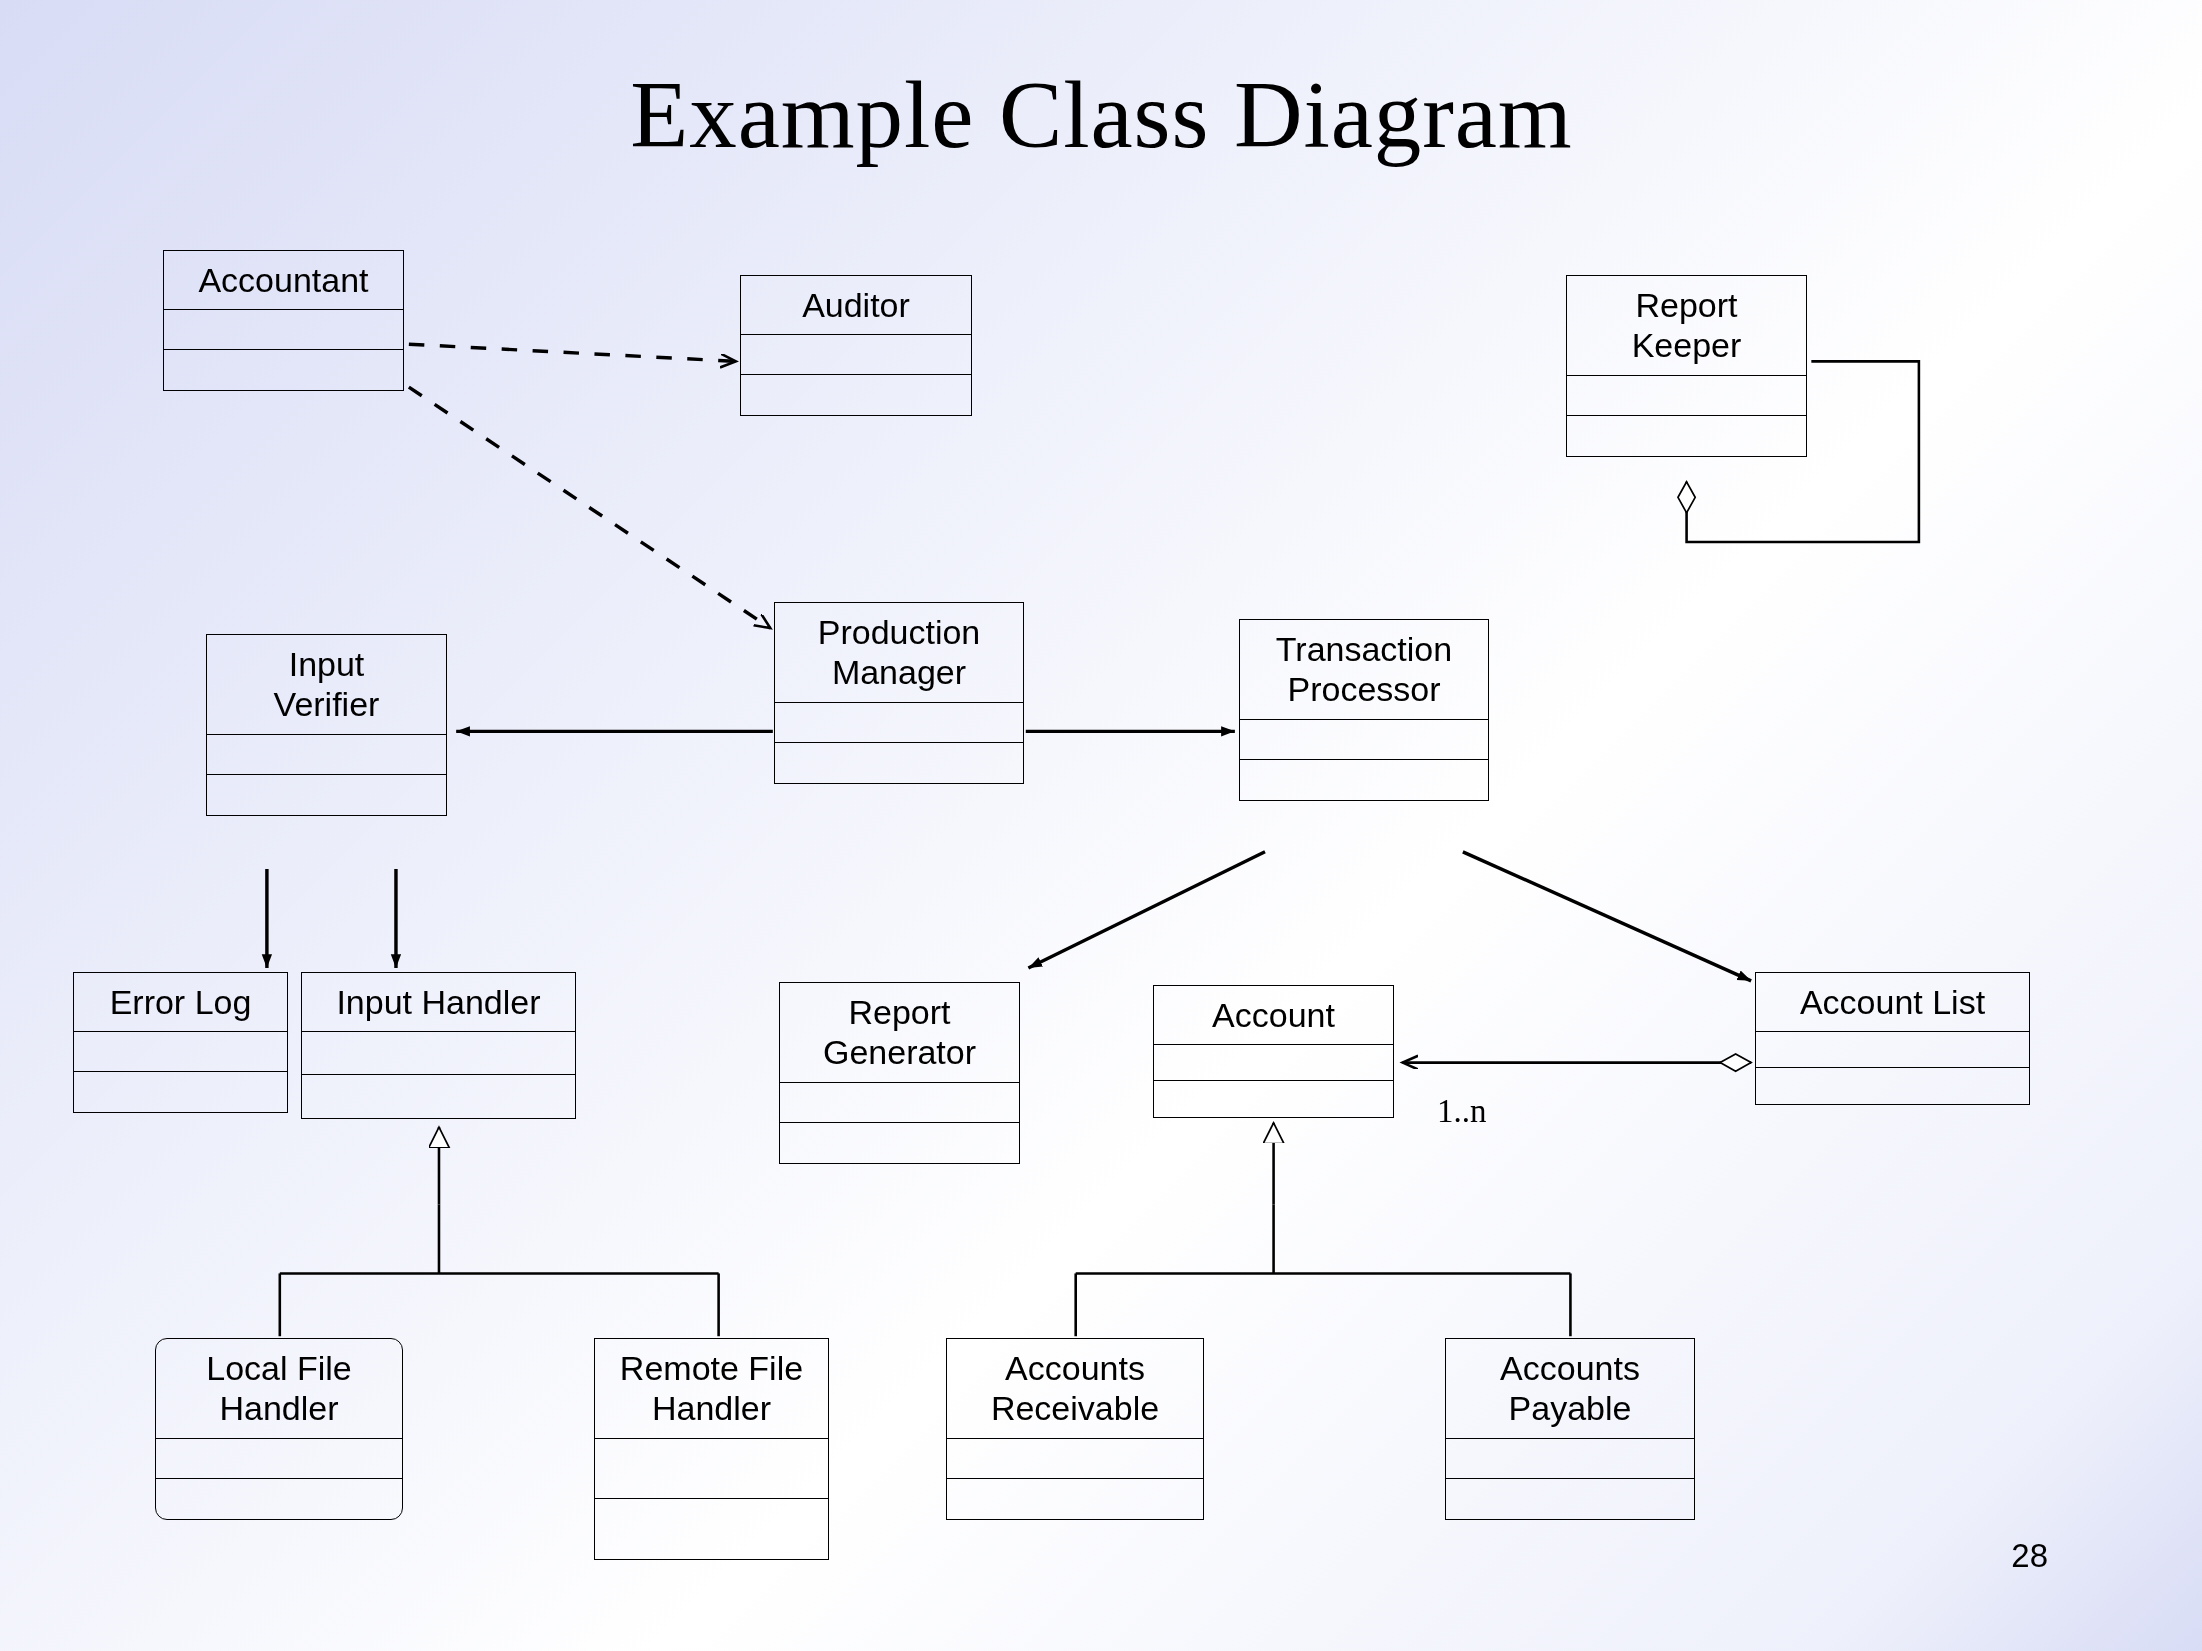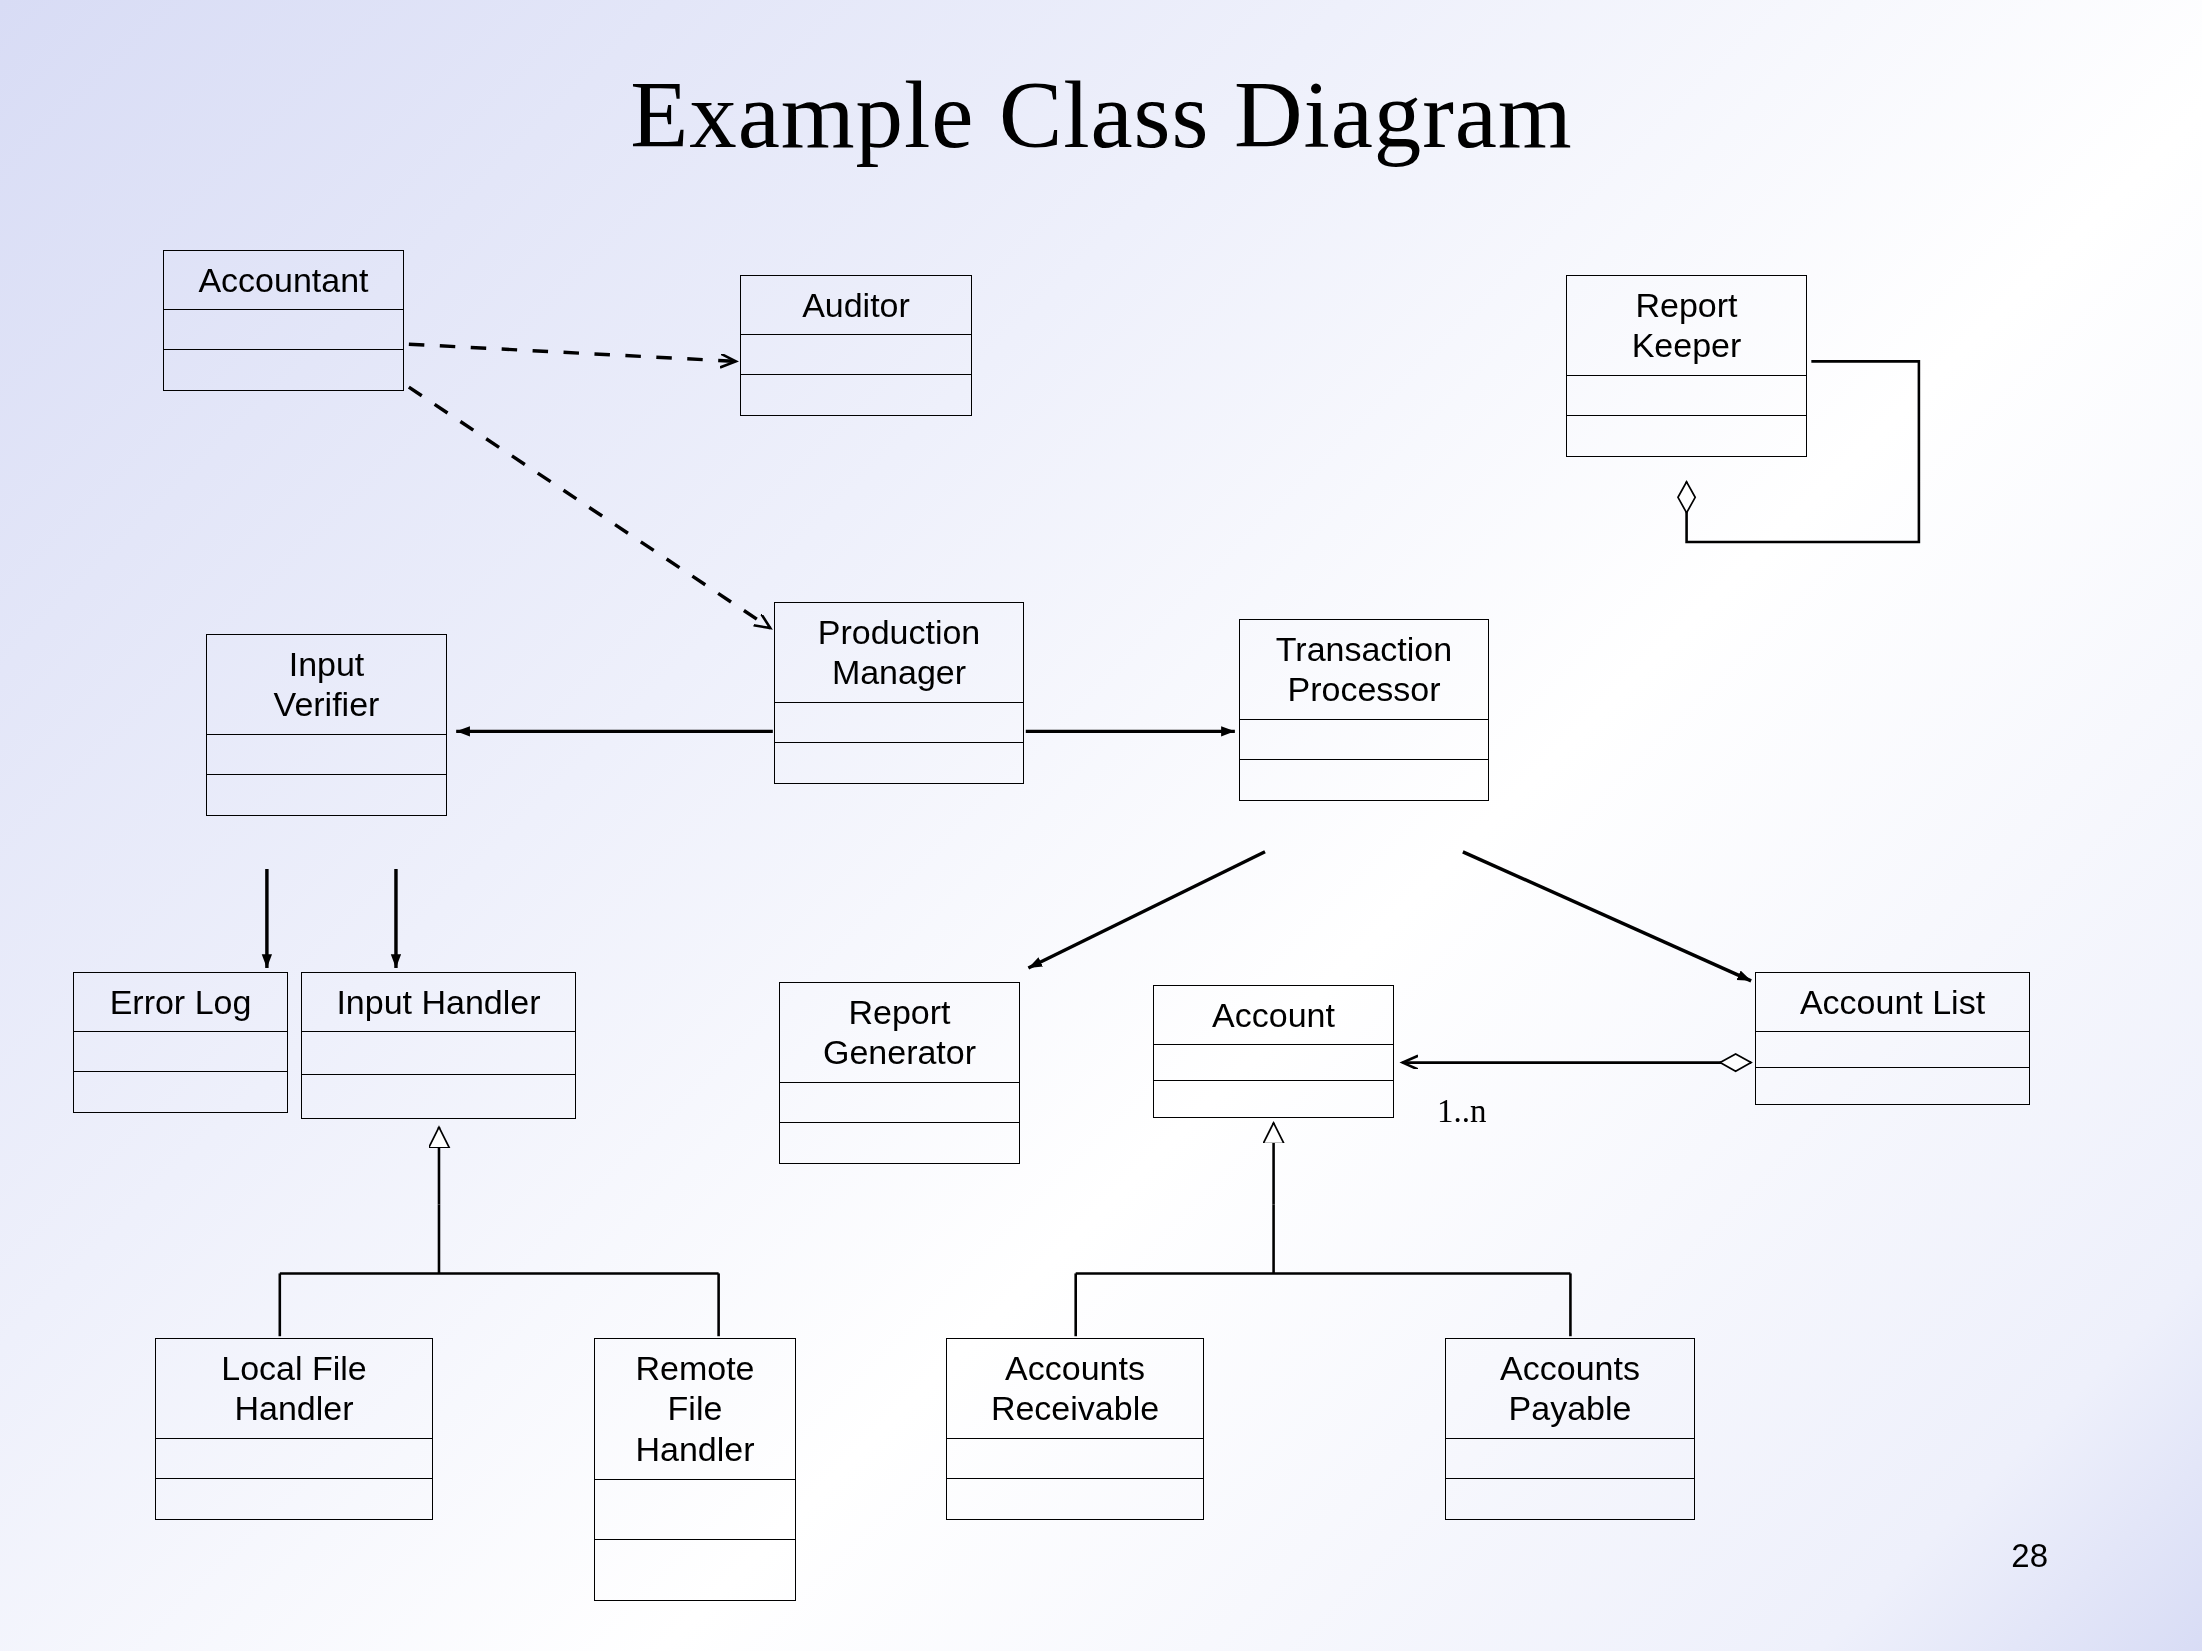--- a/index.html
+++ b/index.html
@@ -135,28 +135,28 @@
   <div class="class-attrs" style="min-height:36px;"></div>
   <div class="class-ops" style="min-height:36px;"></div>
 </div>
 
 <div class="class-box" style="left:1755px; top:972px; width:275px;">
   <div class="class-name">Account List</div>
   <div class="class-attrs" style="min-height:36px;"></div>
   <div class="class-ops" style="min-height:36px;"></div>
 </div>
 
-<div class="class-box" style="left:155px; top:1338px; width:278px;">
+<div class="class-box" style="left:155px; top:1338px; width:248px;border-radius:12px;">
   <div class="class-name">Local File
 Handler</div>
   <div class="class-attrs"></div>
   <div class="class-ops"></div>
 </div>
 
-<div class="class-box" style="left:594px; top:1338px; width:202px;gap:20px;">
+<div class="class-box" style="left:594px; top:1338px; width:235px;gap:20px;">
   <div class="class-name">Remote File
 Handler</div>
   <div class="class-attrs"></div>
   <div class="class-ops"></div>
 </div>
 
 <div class="class-box" style="left:946px; top:1338px; width:258px;">
   <div class="class-name">Accounts
 Receivable</div>
   <div class="class-attrs"></div>

